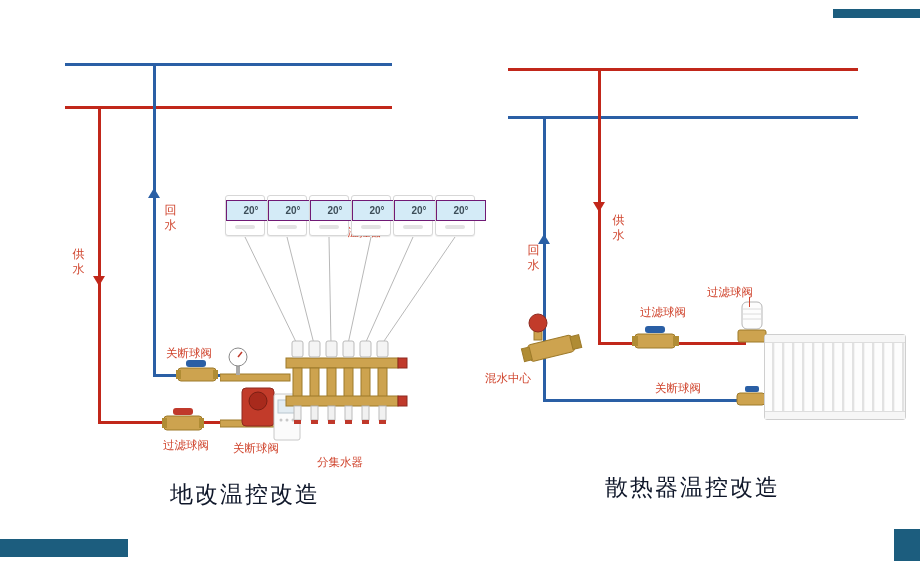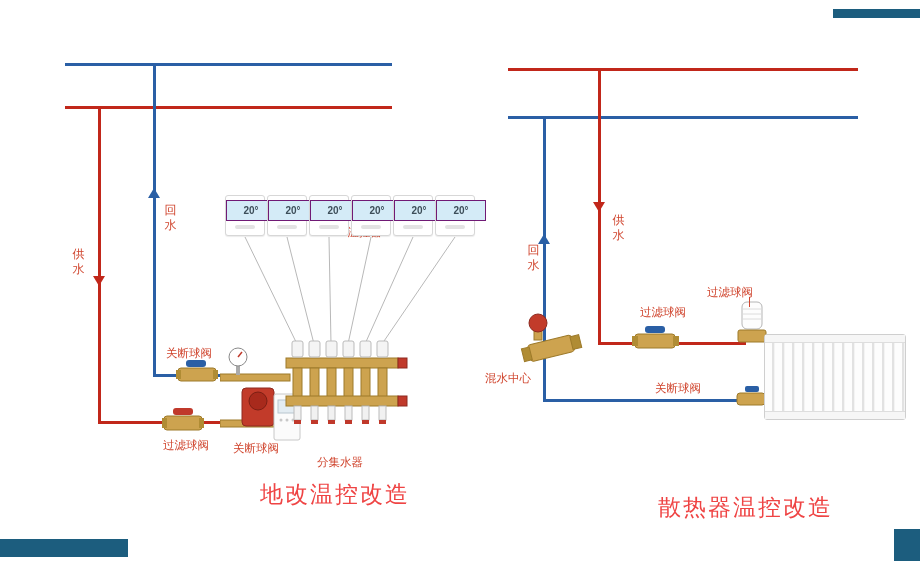--- a/index.html
+++ b/index.html
@@ -26,21 +26,21 @@
   .pipe.h{height:3px;}
   .pipe.v{width:3px;}
 
   .arrow{position:absolute;width:0;height:0;}
   .arrow.down-red{border-left:6px solid transparent;border-right:6px solid transparent;border-top:10px solid var(--red);}
   .arrow.up-blue{border-left:6px solid transparent;border-right:6px solid transparent;border-bottom:10px solid var(--blue);}
 
   .lbl{position:absolute;color:var(--label);font-size:11.5px;line-height:14px;white-space:nowrap;}
   .vlbl{position:absolute;color:var(--label);font-size:12px;line-height:15px;width:13px;text-align:center;word-break:break-all;white-space:normal;}
 
-  .title{position:absolute;color:#ef4444;font-size:23px;letter-spacing:2px;text-align:right;}
+  .title{position:absolute;color:#0f172a;font-size:23px;letter-spacing:2px;text-align:left;}
 
   .thermostat{position:absolute;top:195px;width:40px;height:41px;background:#ffffff;border:1px solid #d7d7d7;border-radius:3px;box-shadow:0 1px 1px rgba(0,0,0,0.08);}
   .thermostat .screen{margin:4px auto 0;width:50px;height:21px;background:#d4ebf7;border:1px solid #701a75;font-size:10px;font-weight:bold;color:#3d4e59;text-align:center;line-height:20px;}
   .thermostat .btns{margin:4px auto 0;width:20px;height:4px;background:#e3e3e3;border-radius:2px;}
 
   .svgwrap{position:absolute;pointer-events:none;}
 
   .radiator{position:absolute;left:764px;top:334px;width:142px;height:86px;border:1px solid #cfcfcf;border-radius:3px;
     background:repeating-linear-gradient(90deg,#fdfdfd 0 7px,#e2e2e2 7px 9px,#f4f4f4 9px 10px);}
   .radiator:before{content:"";position:absolute;left:0;right:0;top:0;height:7px;background:#f6f6f6;border-bottom:1px solid #dedede;}
@@ -234,15 +234,15 @@
 
     <div class="pointer-line" style="left:749px;top:297px;height:10px;"></div>
 
     <div class="lbl" style="left:707px;top:285px;">过滤球阀</div>
     <div class="lbl" style="left:640px;top:305px;">过滤球阀</div>
     <div class="lbl" style="left:485px;top:371px;">混水中心</div>
     <div class="lbl" style="left:655px;top:381px;">关断球阀</div>
   </div>
 
   <div class="title" style="left:170px;top:479px;width:240px;">地改温控改造</div>
-  <div class="title" style="left:605px;top:492px;width:228px;">散热器温控改造</div>
+  <div class="title" style="left:605px;top:472px;width:228px;">散热器温控改造</div>
 
 </div>
 
 </body></html>

